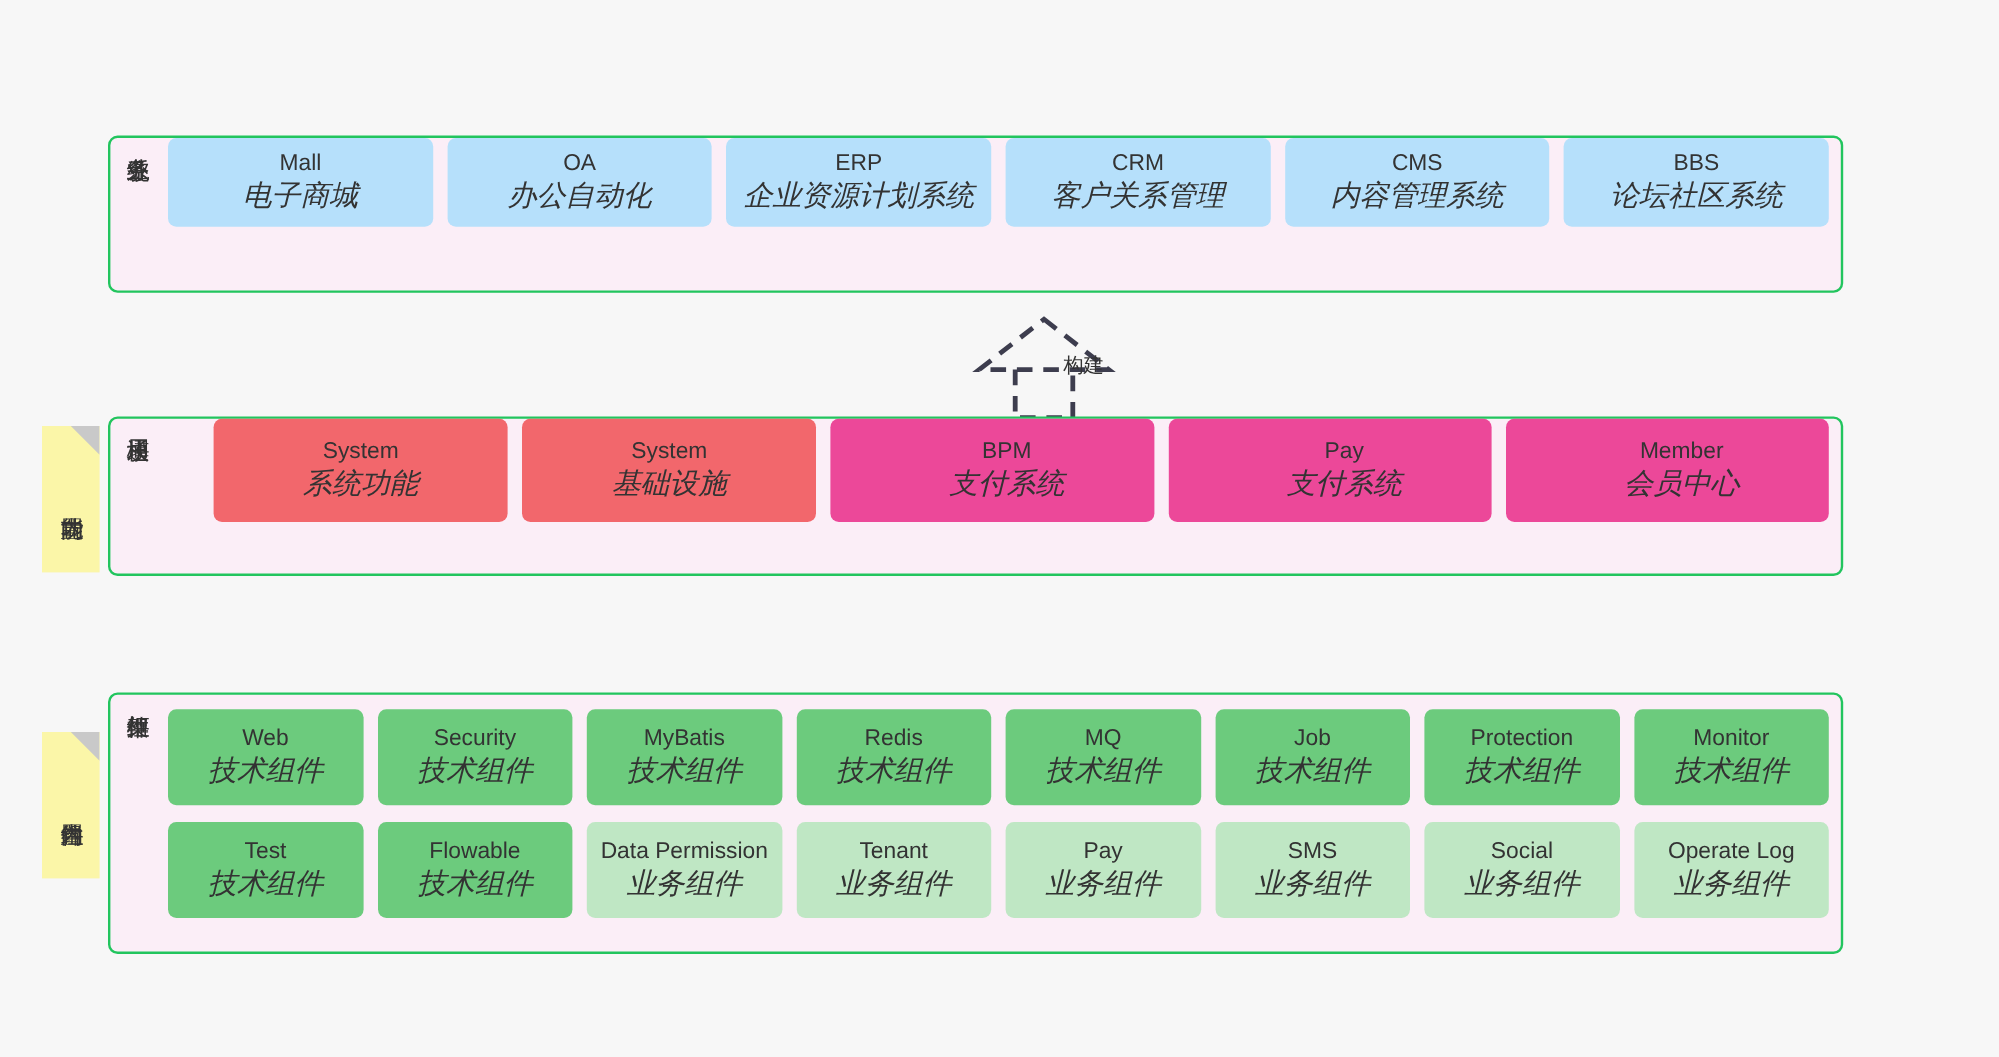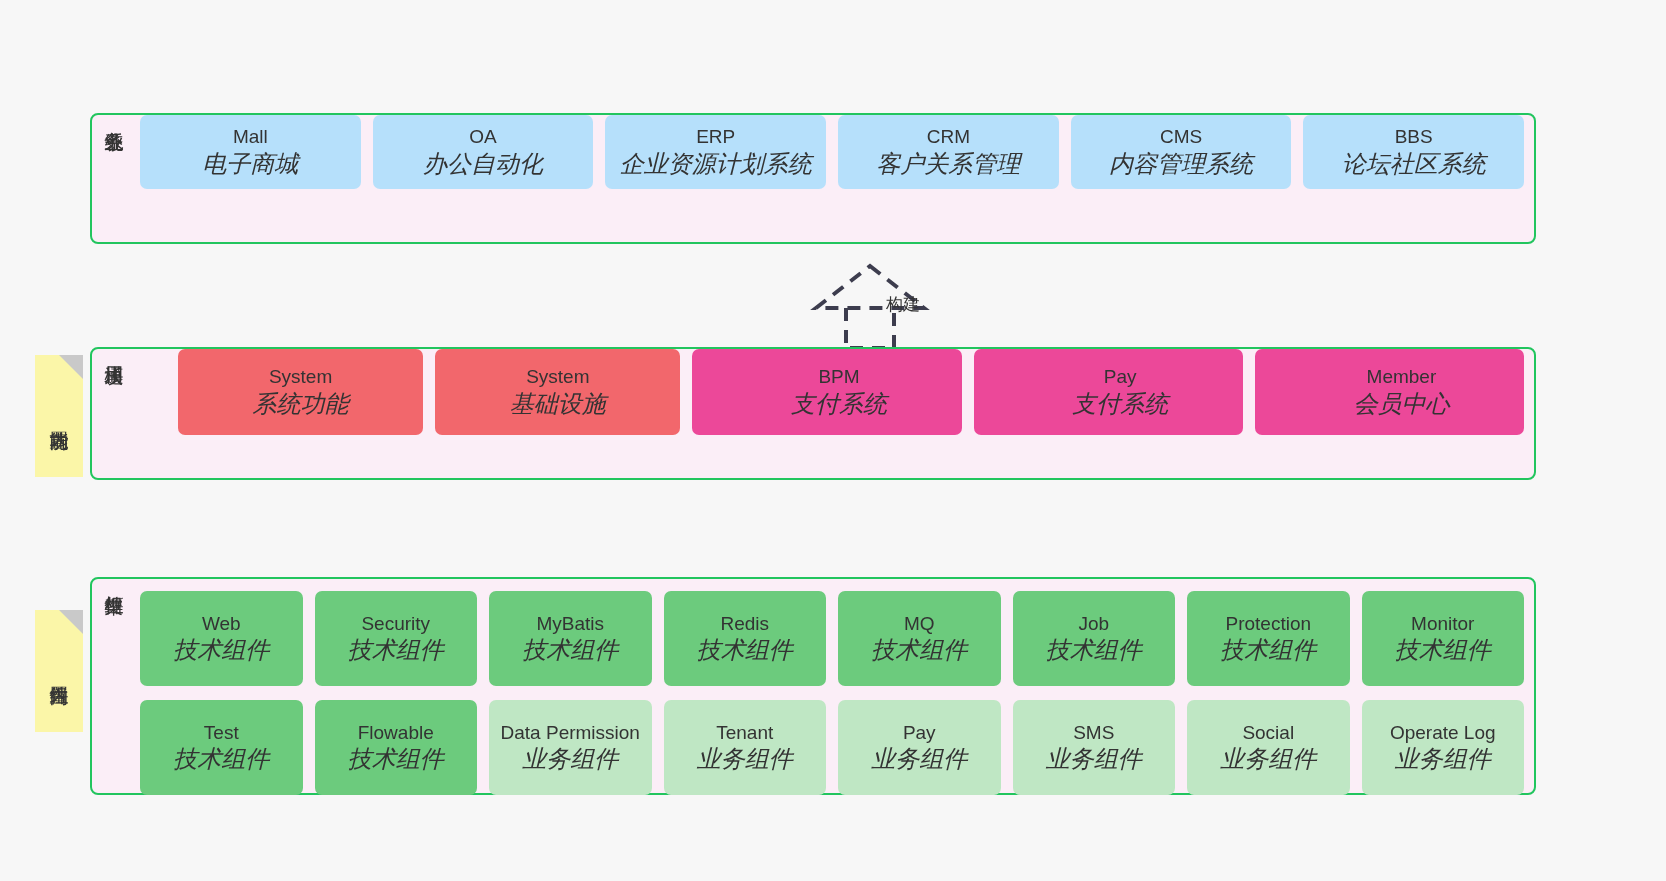--- a/index.html
+++ b/index.html
@@ -95,21 +95,21 @@
   }
 
   .c-blue      { background: #b6e0fb; }
   .c-red       { background: #f2676c; }
   .c-pink      { background: #ec4899; padding-left: 28px; }
   .c-green     { background: #6ccb7d; }
   .c-lightgreen{ background: #bfe7c4; }
 
   .row-biz  .card { height: 74px; }
   .row-mod  .card { height: 86px; }
-  .row-fw   .card { height: 95px; }
+  .row-fw   .card { height: 80px; }
 
   
   .note {
     position: absolute;
     box-sizing: border-box;
     background: #fbf6a8;
     display: flex;
     align-items: center;
     justify-content: center;
     font-size: 19px;

